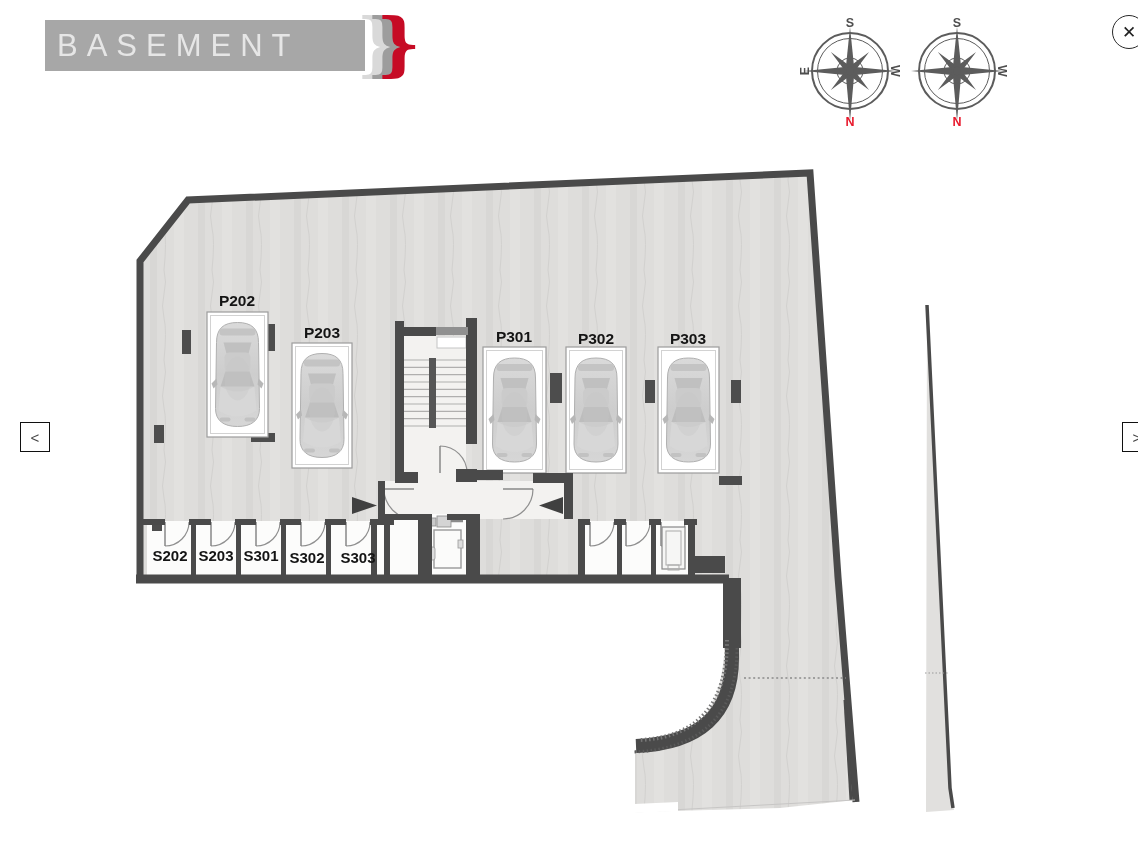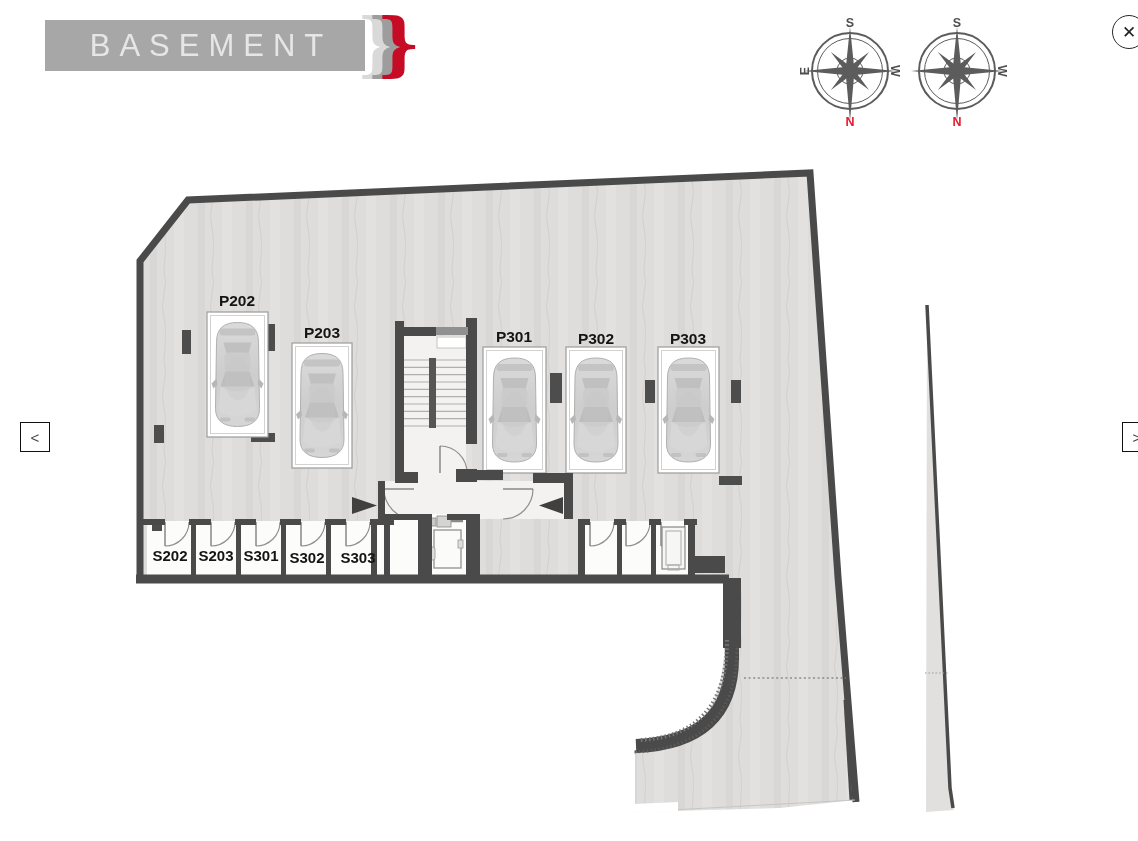--- a/index.html
+++ b/index.html
@@ -3,21 +3,21 @@
 <meta charset="utf-8">
 <style>
   html,body{margin:0;padding:0;}
   body{
     width:1138px;height:841px;position:relative;overflow:hidden;
     background:#ffffff;font-family:"Liberation Sans",sans-serif;
   }
   
   .banner{
     position:absolute;left:45px;top:20px;width:320px;height:51px;
-    background:#a7a7a7;display:flex;align-items:center;justify-content:center;
+    background:#a7a7a7;display:flex;align-items:center;
   }
   .banner-text{
     color:#e6e6e6;font-size:31px;letter-spacing:9px;font-weight:400;
     padding-left:12px;white-space:nowrap;
   }
   .braces{position:absolute;left:356px;top:12px;height:66px;width:60px;}
   .braces span{
     position:absolute;top:0;font-family:"DejaVu Serif",serif;
     font-size:70px;line-height:64px;font-weight:bold;
   }

